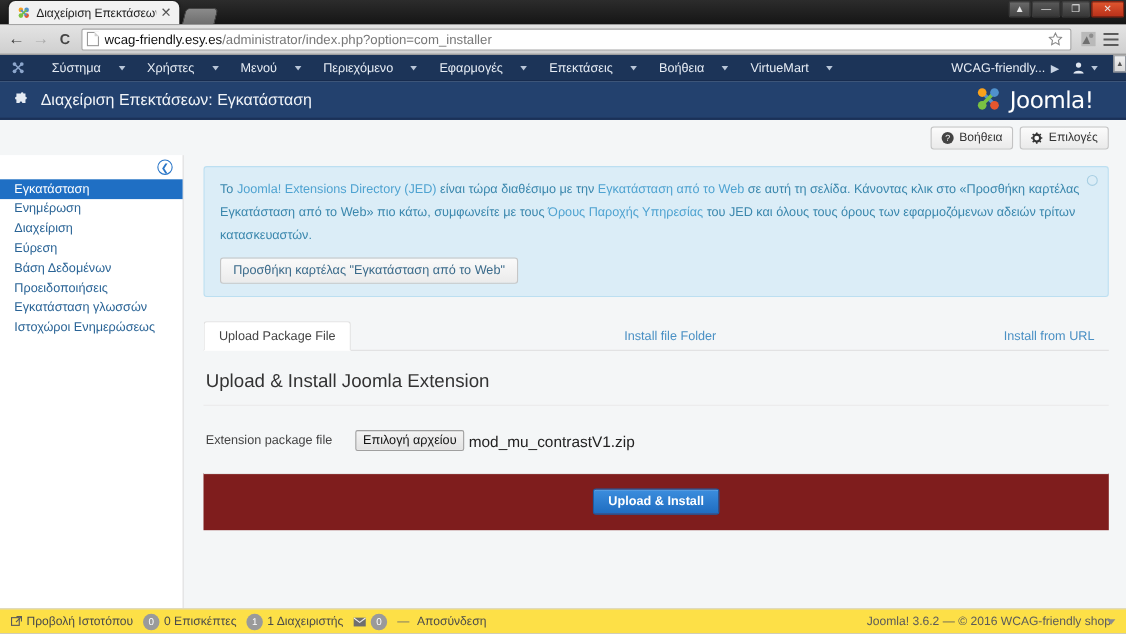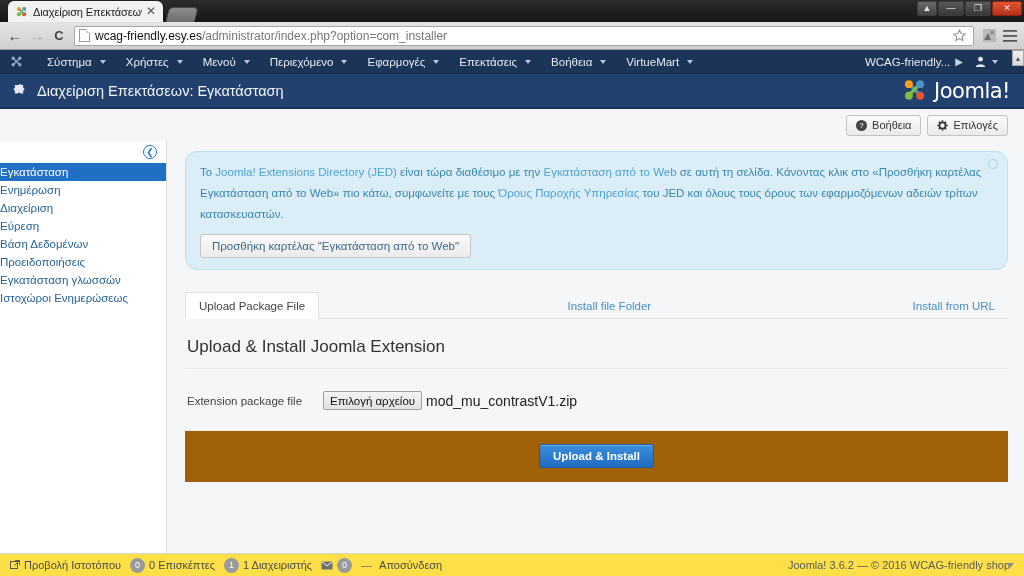--- a/index.html
+++ b/index.html
@@ -124,21 +124,21 @@
     display: flex; align-items: center; flex: none;
     padding-left: 10px;
     border-bottom: 1px solid #16294a;
   }
   .adminbar .brandglyph {
     color: #8ca6cc; font-size: 12px; margin-right: 14px;
   }
   .menu-item {
     color: #e6ecf4; font-size: 11.5px;
     padding: 0 10px; white-space: nowrap;
-    display: flex; align-items: center; gap: 8px;
+    display: flex; align-items: center; gap: 16px;
   }
   .caret { border-left:3px solid transparent; border-right:3px solid transparent; border-top:4px solid #b9c6d8; }
   .adminbar .spacer { flex: 1; }
   .site-link { color:#e6ecf4; font-size:11.5px; display:flex; align-items:center; gap:5px; padding-right:12px; }
   .ext-glyph { font-size:10px; color:#c7d3e4; }
   .user-menu { color:#e6ecf4; font-size:11.5px; display:flex; align-items:center; gap:6px; padding-right:26px; }
   .scroll-up-btn {
     position:absolute; right:0; top:0; width:12px; height:16px;
     background: linear-gradient(180deg,#f0f0f0,#d8d8d8);
     border:1px solid #a9a9a9;
@@ -149,21 +149,21 @@
   
   .subhead {
     height: 35px; background: #23416e;
     display: flex; align-items: center; flex: none;
     padding-left: 12px; position: relative;
     border-bottom: 2px solid #1b3158;
   }
   .subhead .puzzle { margin-right: 10px; }
   .page-title { color: #f2f5f9; font-size: 14.5px; font-weight: normal; }
   .joomla-logo {
-    position: absolute; right: 14px; top: 3px;
+    position: absolute; right: 30px; top: 3px;
     display: flex; align-items: center; gap: 6px;
   }
   .joomla-word {
     color:#fff; font-size:21px; letter-spacing:-0.5px;
     font-family:"DejaVu Sans", sans-serif;
   }
 
   
   .admin-toolbar {
     height: 32px; background: #f4f6f7;
@@ -198,34 +198,34 @@
   }
   .collapse-circle {
     width:14px;height:14px;border-radius:50%;
     border:1.4px solid #2a76c8; color:#2a76c8;
     font-size:9px; line-height:11px; text-align:center;
     display:flex;align-items:center;justify-content:center;
   }
   .side-list { list-style: none; }
   .side-item {
     height: 18px; display: flex; align-items: center;
-    font-size: 11.5px; color: #2a6496;
+    padding-left: 13px; font-size: 11.5px; color: #2a6496;
     cursor: pointer;
   }
   .side-item.active { background: #1f6fc4; color: #fff; }
 
   .content {
     flex: 1; padding: 10px 16px 0 18px;
     min-width: 0; position: relative;
   }
 
   
   .alert {
     background: #dbedf7; border: 1px solid #bcdff1;
-    border-radius: 12px;
+    border-radius: 3px;
     padding: 10px 14px 11px 14px;
     position: relative;
     margin-bottom: 22px;
   }
   .alert p {
     font-size: 11.5px; color: #3a87ad; line-height: 21px;
   }
   .alert a { color: #4fa3d1; text-decoration: none; }
   .alert-close {
     position: absolute; right: 9px; top: 7px;
@@ -277,21 +277,21 @@
   .file-btn {
     height: 19px; padding: 0 6px;
     background: linear-gradient(180deg,#f4f4f4,#e2e2e2);
     border: 1px solid #9f9f9f; border-radius: 2px;
     font-size: 11.5px; color: #111;
     display: inline-flex; align-items: center;
     cursor: pointer;
   }
   .file-name { font-size: 14px; color: #222; margin-left: 4px; }
   .submit-zone {
-    background: #a16207;
+    background: #7f1d1d;
     border-top: 1px solid #e8e8e8;
     padding: 13px 0 14px 0;
     display: flex; justify-content: center;
   }
   .btn-primary {
     height: 24px; padding: 0 13px;
     background: linear-gradient(180deg,#3c8ede 0%,#1f6cc0 100%);
     border: 1px solid #1a5da6; border-radius: 3px;
     color: #fff; font-size: 11.5px; font-weight: bold;
     display: inline-flex; align-items: center;

